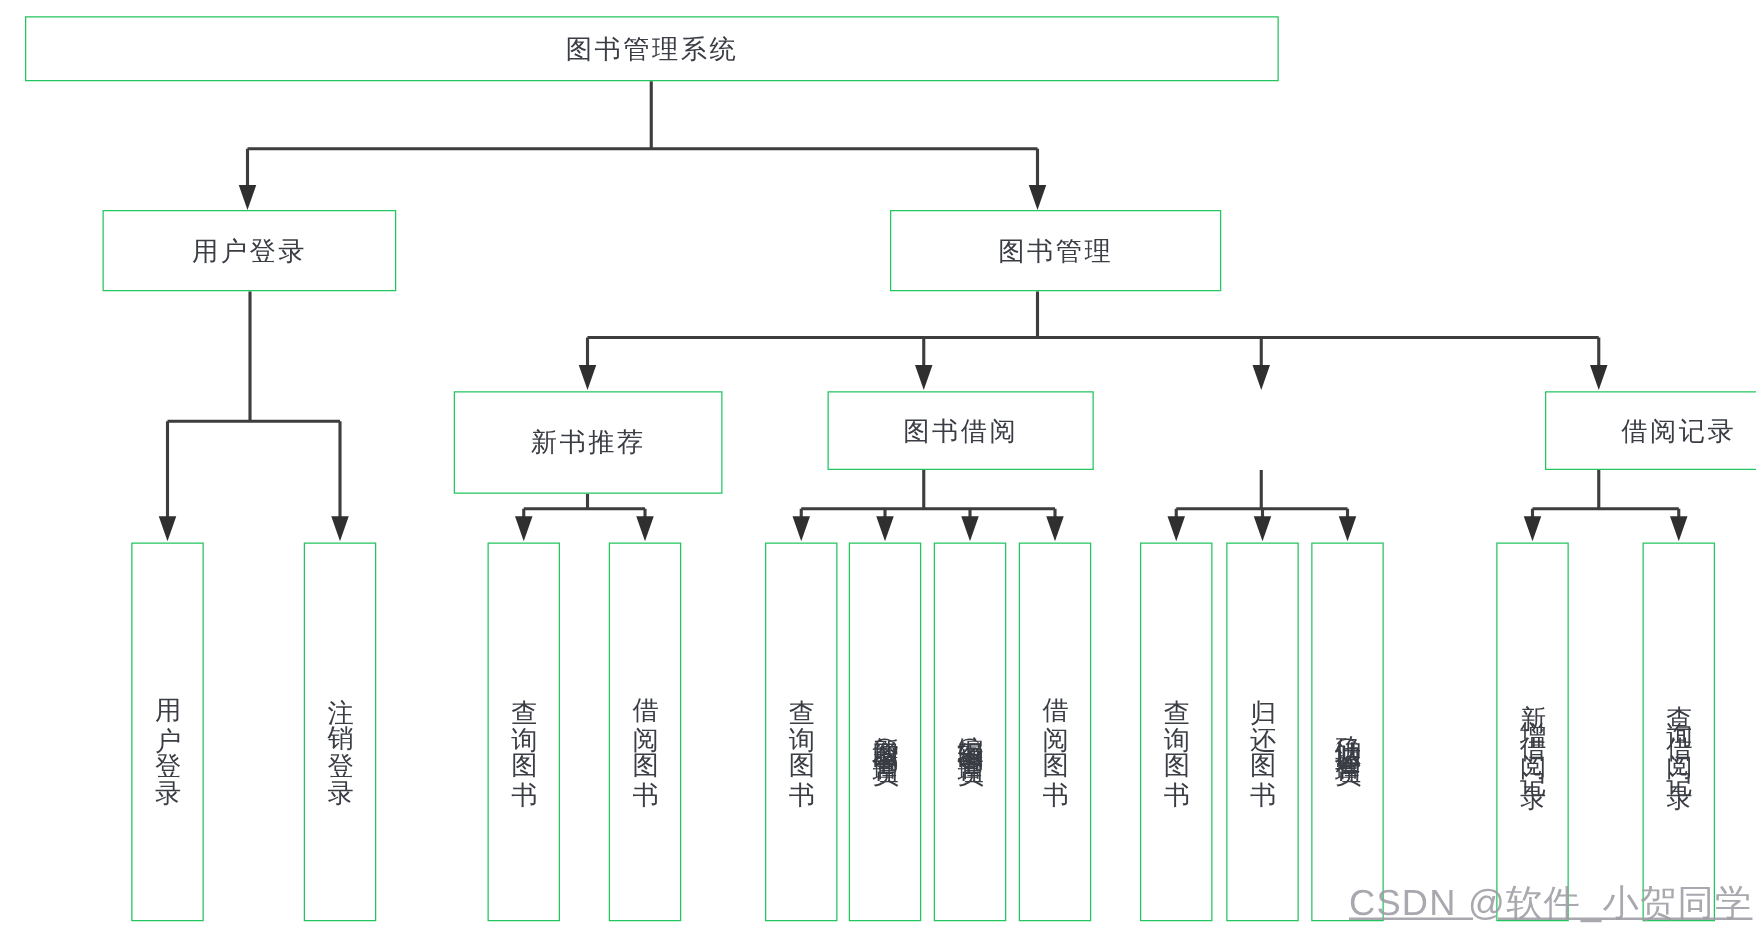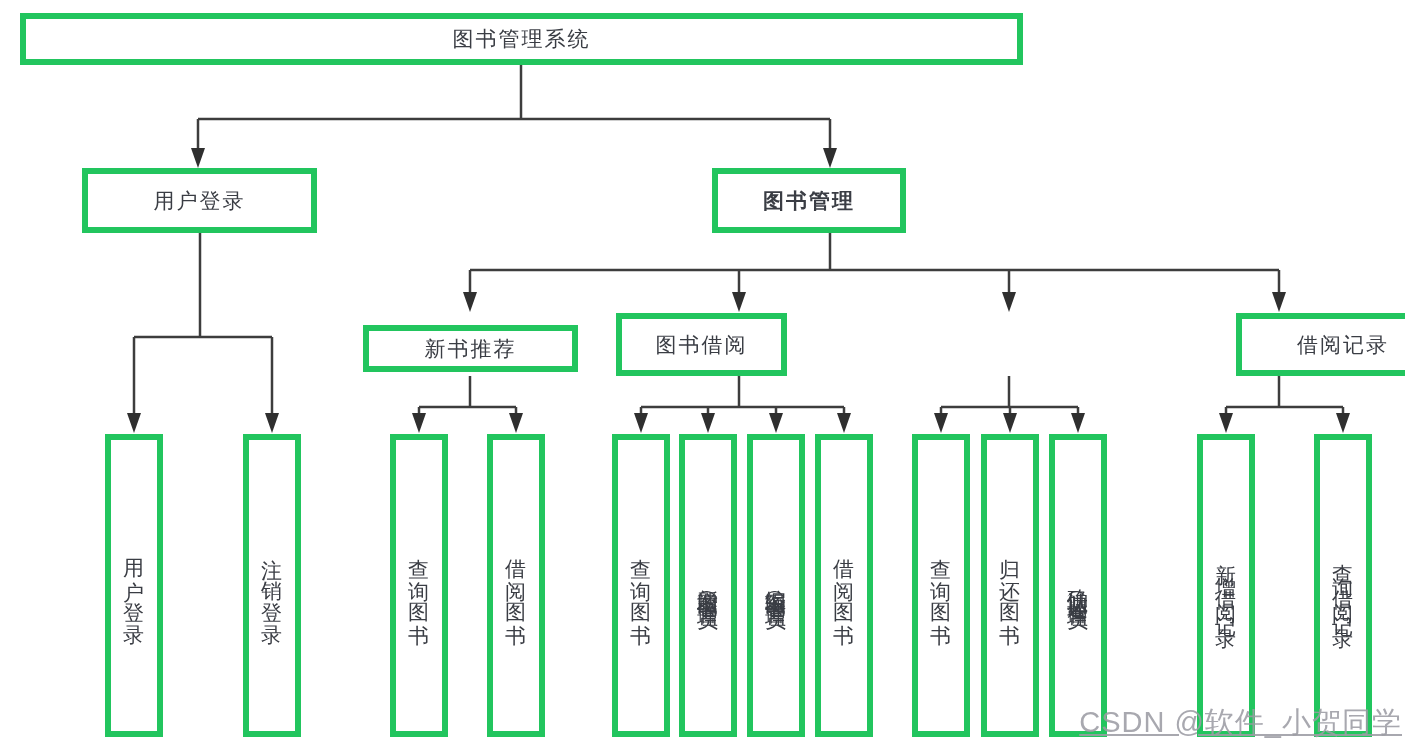--- a/index.html
+++ b/index.html
@@ -7,21 +7,21 @@
     position:relative;
     width:1405px;height:747px;
     background:#ffffff;
     font-family:"Liberation Sans","DejaVu Sans",sans-serif;
     overflow:hidden;
   }
   #connectors{position:absolute;left:0;top:0;width:1405px;height:747px;}
   .box{
     position:absolute;
     background:#ffffff;
-    border:6px solid #22c55e;
+    border:1px solid #22c55e;
     box-sizing:border-box;
     display:flex;align-items:center;justify-content:center;
     color:#3a3d44;
     font-size:21px;
     letter-spacing:2px;
     white-space:nowrap;
   }
   .vbox{
     display:flex;align-items:center;justify-content:center;
   }
@@ -115,28 +115,28 @@
     </g>
   </svg>
 
   <div class="box" style="left:20px;top:13px;width:1003px;height:52px;">
     <span>图书管理系统</span>
   </div>
 
   <div class="box" style="left:82px;top:168px;width:235px;height:65px;">
     <span>用户登录</span>
   </div>
-  <div class="box" style="left:712px;top:168px;width:194px;height:65px;font-weight:bold;">
+  <div class="box" style="left:712px;top:168px;width:265px;height:65px;">
     <span>图书管理</span>
   </div>
 
-  <div class="box" style="left:363px;top:313px;width:215px;height:47px;margin-top:12px;">
+  <div class="box" style="left:363px;top:313px;width:215px;height:82px;">
     <span>新书推荐</span>
   </div>
-  <div class="box" style="left:616px;top:313px;width:171px;height:63px;">
+  <div class="box" style="left:662px;top:313px;width:213px;height:63px;">
     <span>图书借阅</span>
   </div>
   <div class="box" style="left:1236px;top:313px;width:214px;height:63px;">
     <span>借阅记录</span>
   </div>
 
   <div class="box vbox" style="left:105px;top:434px;width:58px;height:303px;">
     <span class="vlabel sp-wide">用户登录</span>
   </div>
   <div class="box vbox" style="left:243px;top:434px;width:58px;height:303px;">

